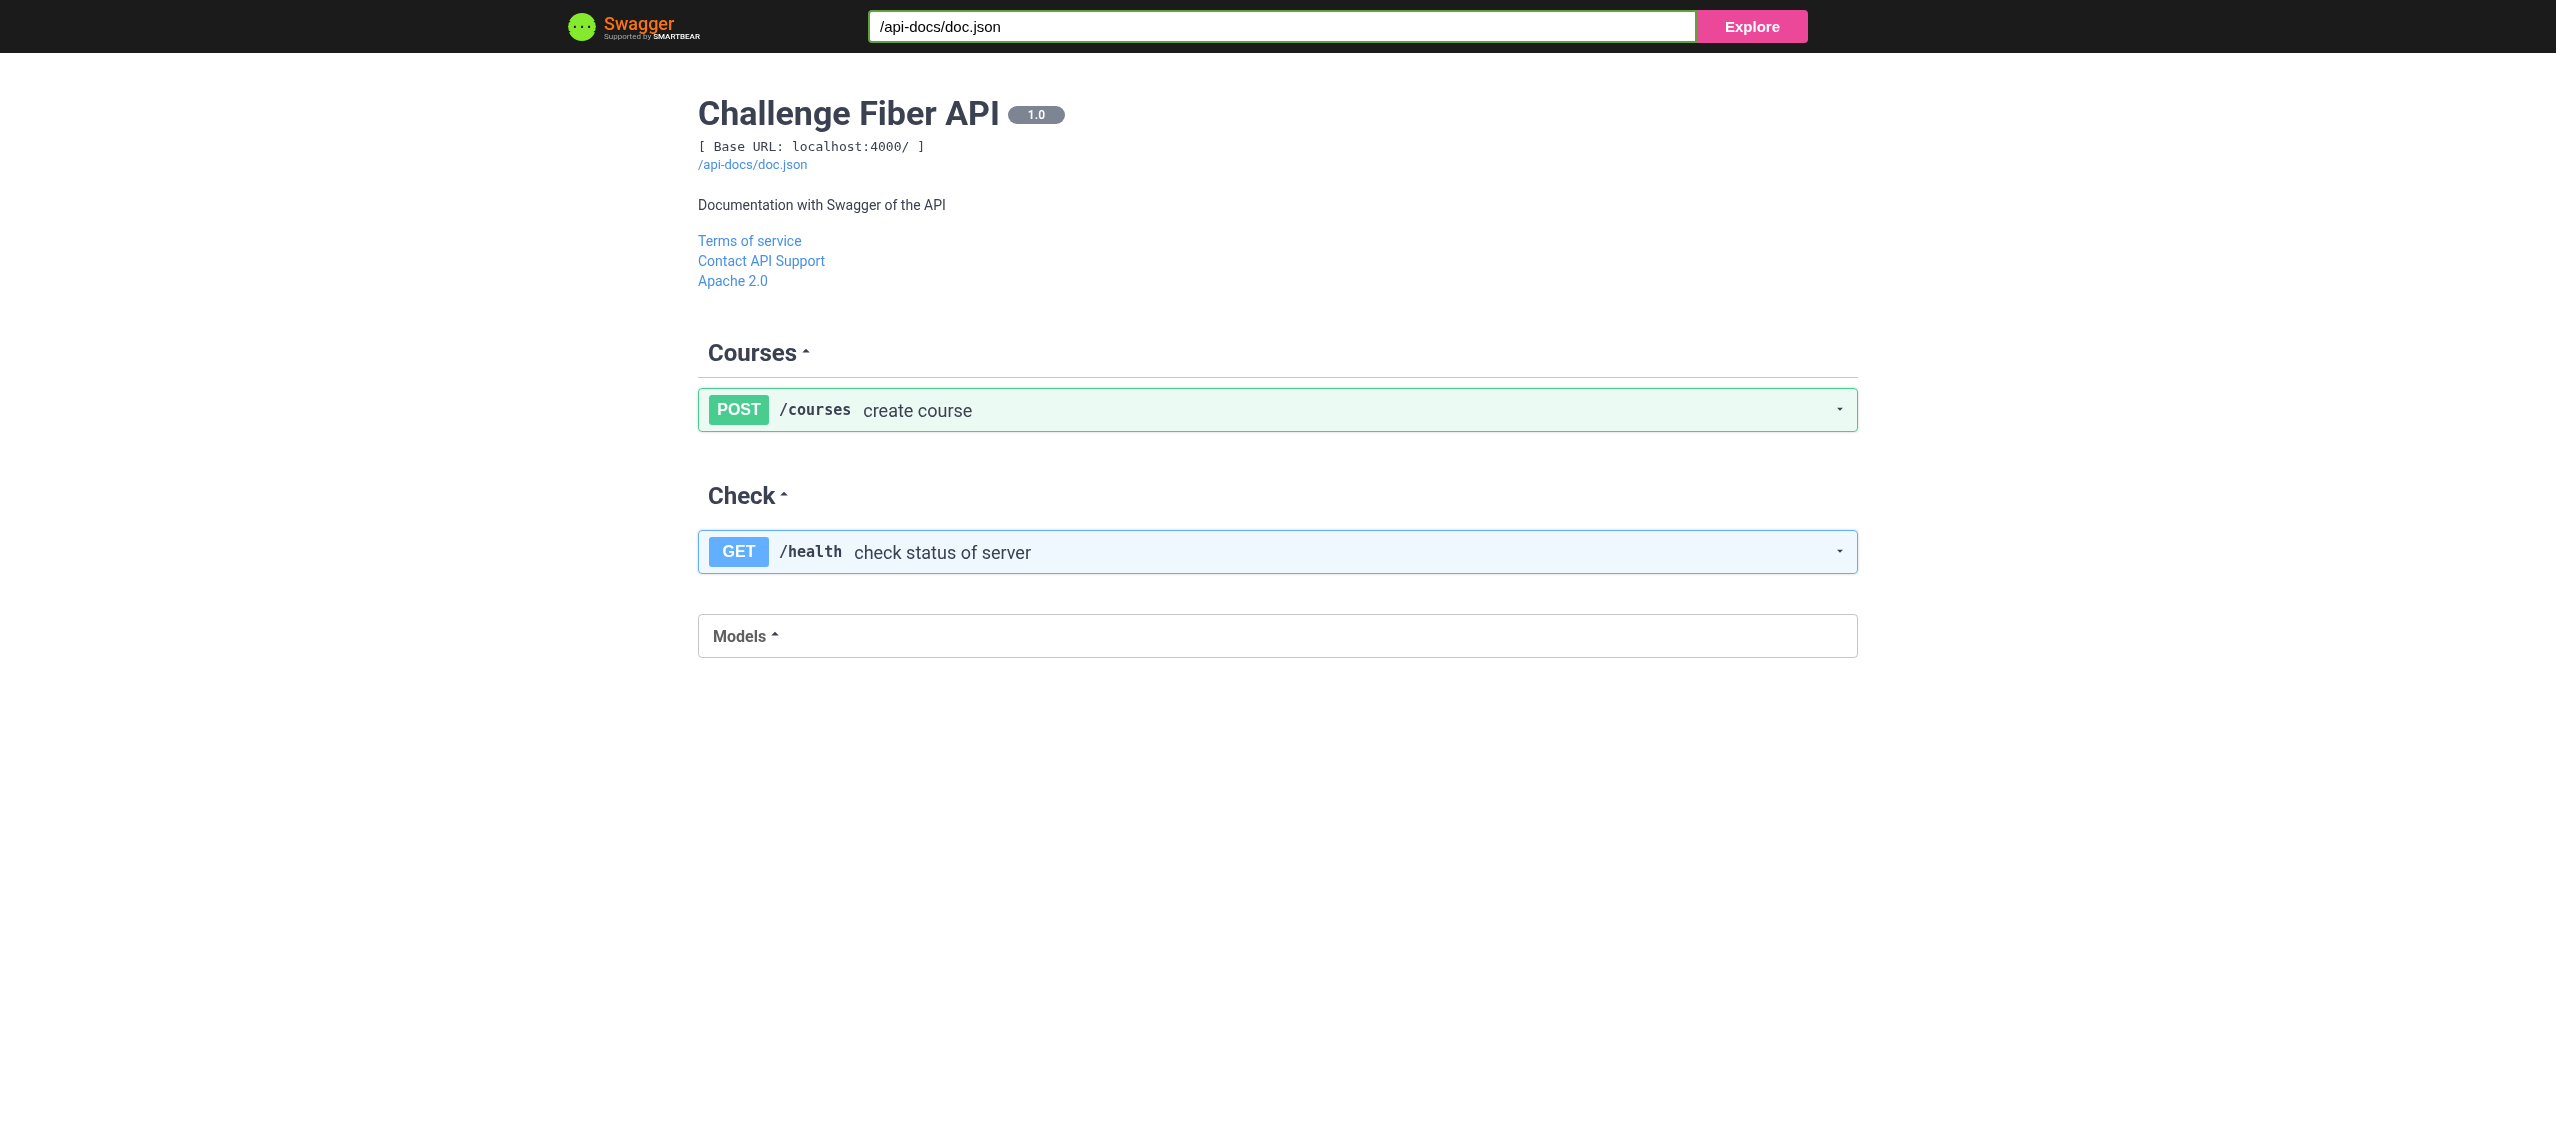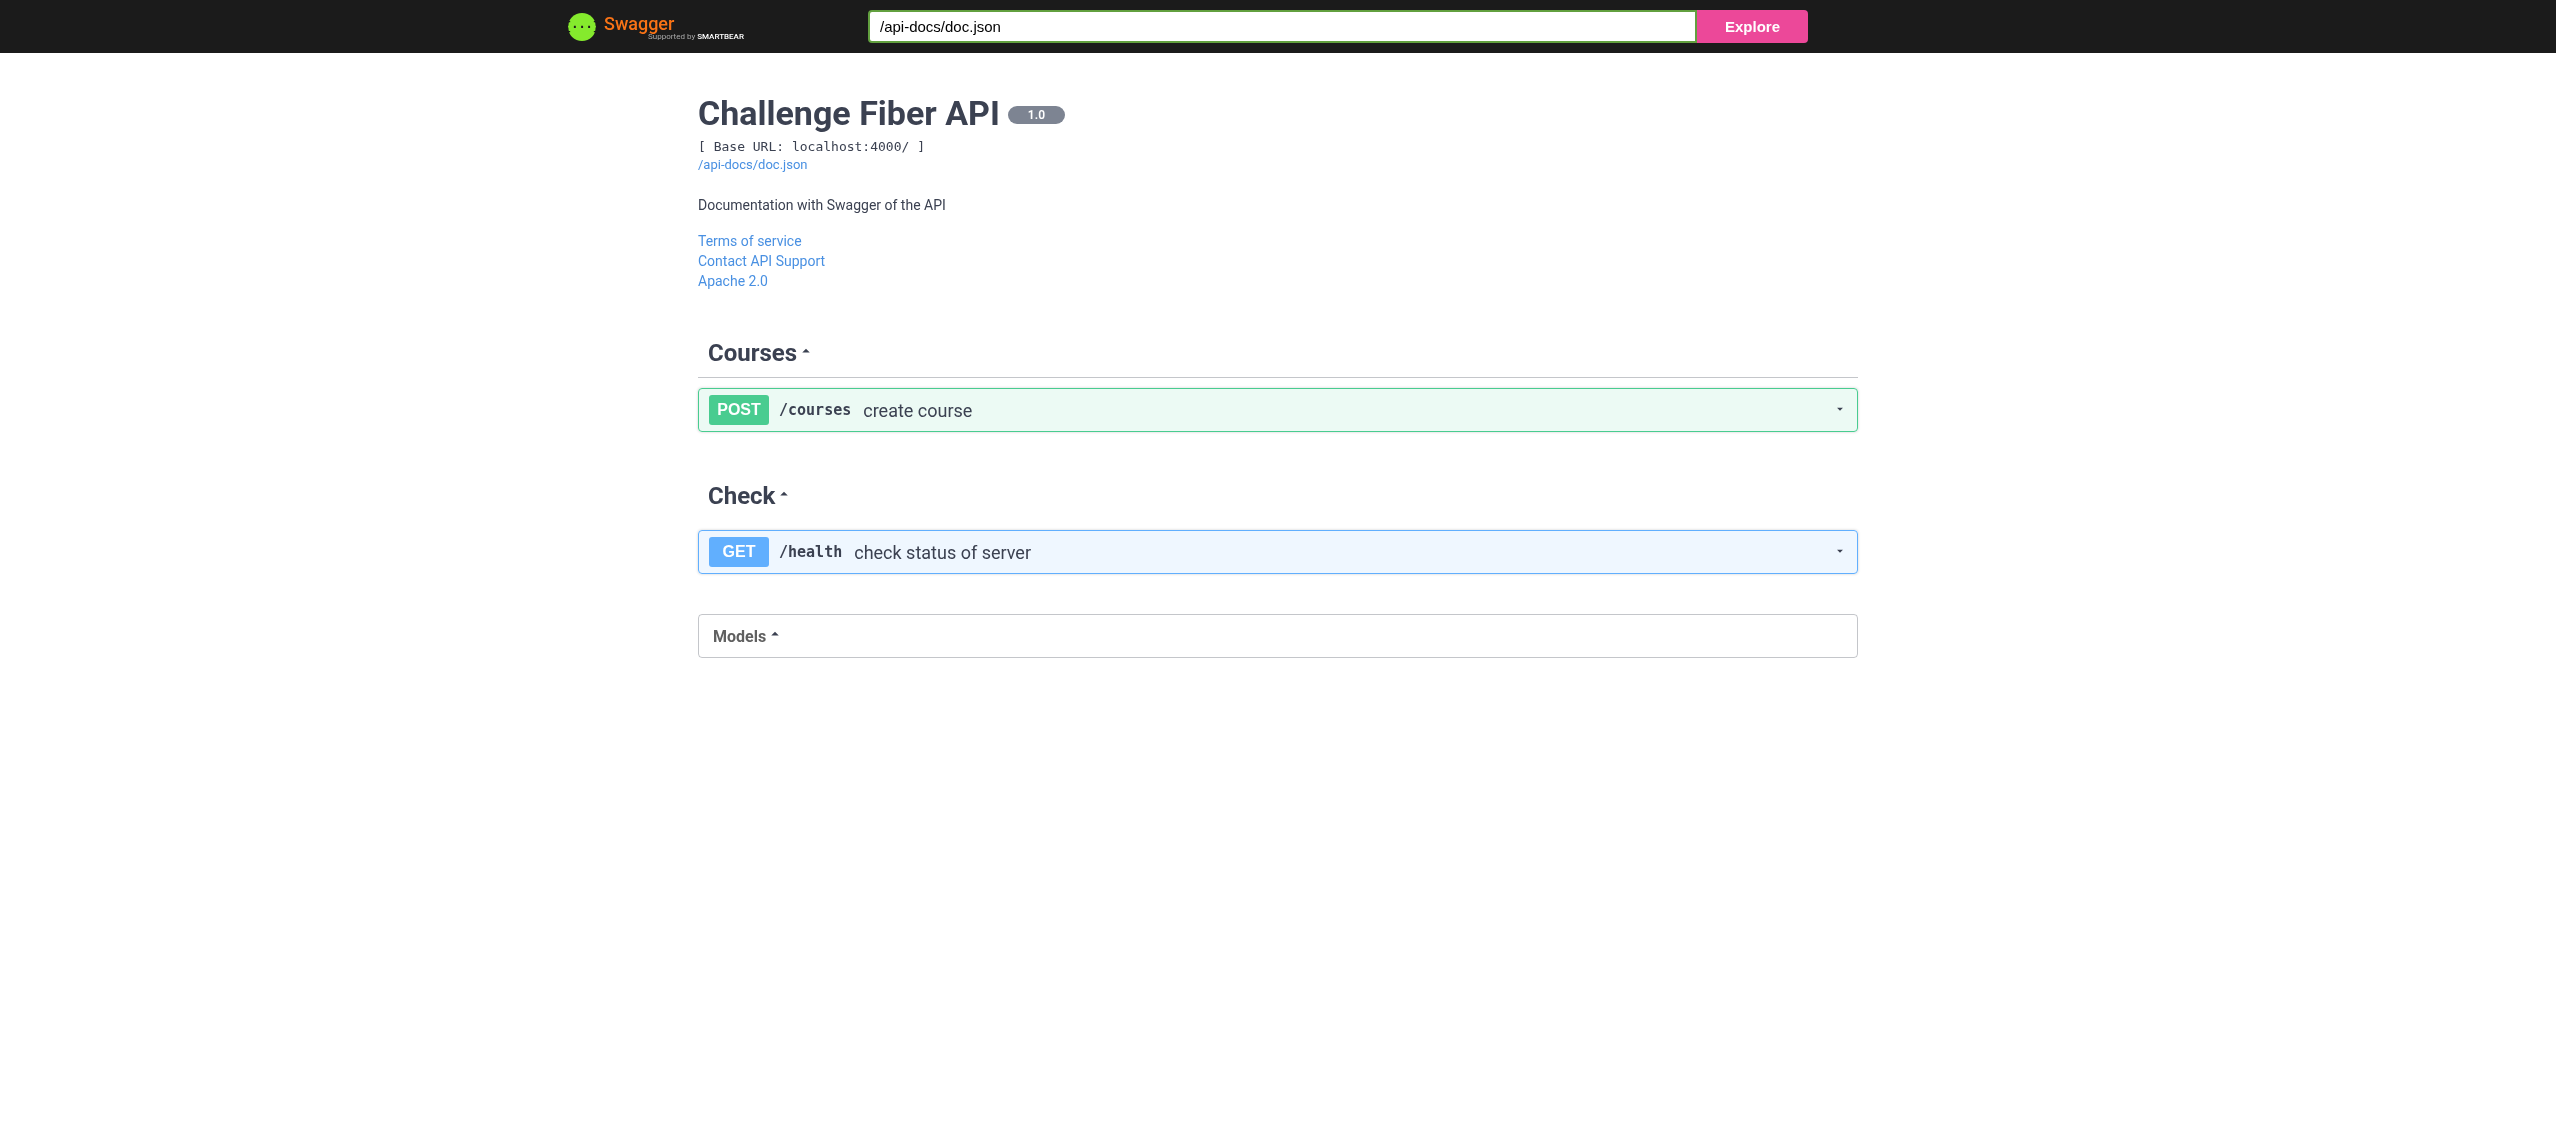--- a/index.html
+++ b/index.html
@@ -25,21 +25,21 @@
     margin-right: 60px;
   }
   .logo-circle {
     width: 28px; height: 28px;
     background: #85ea2d; border-radius: 50%;
     display: flex; align-items: center; justify-content: center;
     margin-right: 8px;
     font-family: monospace; font-weight: bold; font-size: 12px; color: #1b1b1b;
   }
   .logo-text { color: #f97316; font-size: 18px; font-weight: 500; }
-  .logo-sub { font-size: 8px; color: #a9a9a9; text-align: left; margin-top: -2px; margin-left: 44px; }
+  .logo-sub { font-size: 8px; color: #a9a9a9; text-align: left; margin-top: -2px; }
   .logo-sub b { color: #fff; font-weight: 500; }
 
   .url-form { display: flex; flex: 1; max-width: 940px; margin-left: auto; margin-right: 180px; }
   .url-input {
     flex: 1; border: 2px solid #62a03f; background: #fff;
     font-size: 15px; padding: 6px 10px; outline: none;
     border-radius: 4px 0 0 4px;
   }
   .explore-btn {
     background: #ec4899; color: #fff; border: none;

